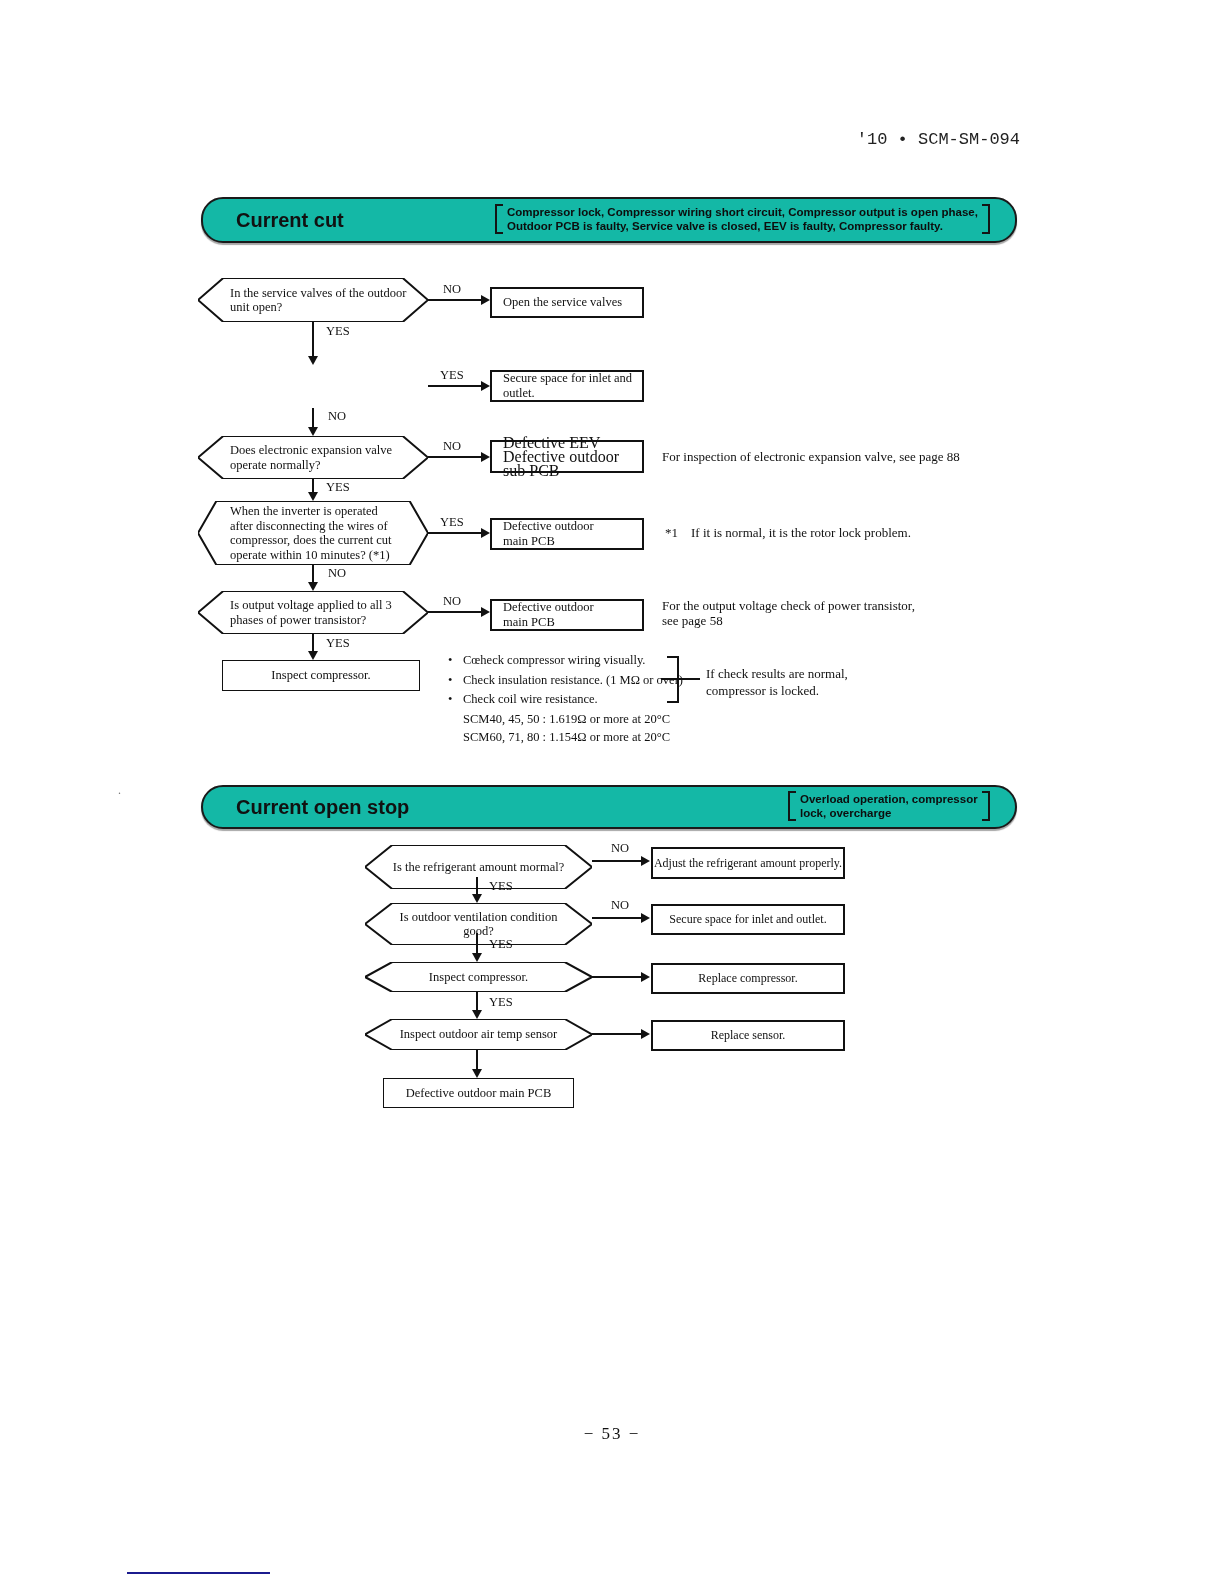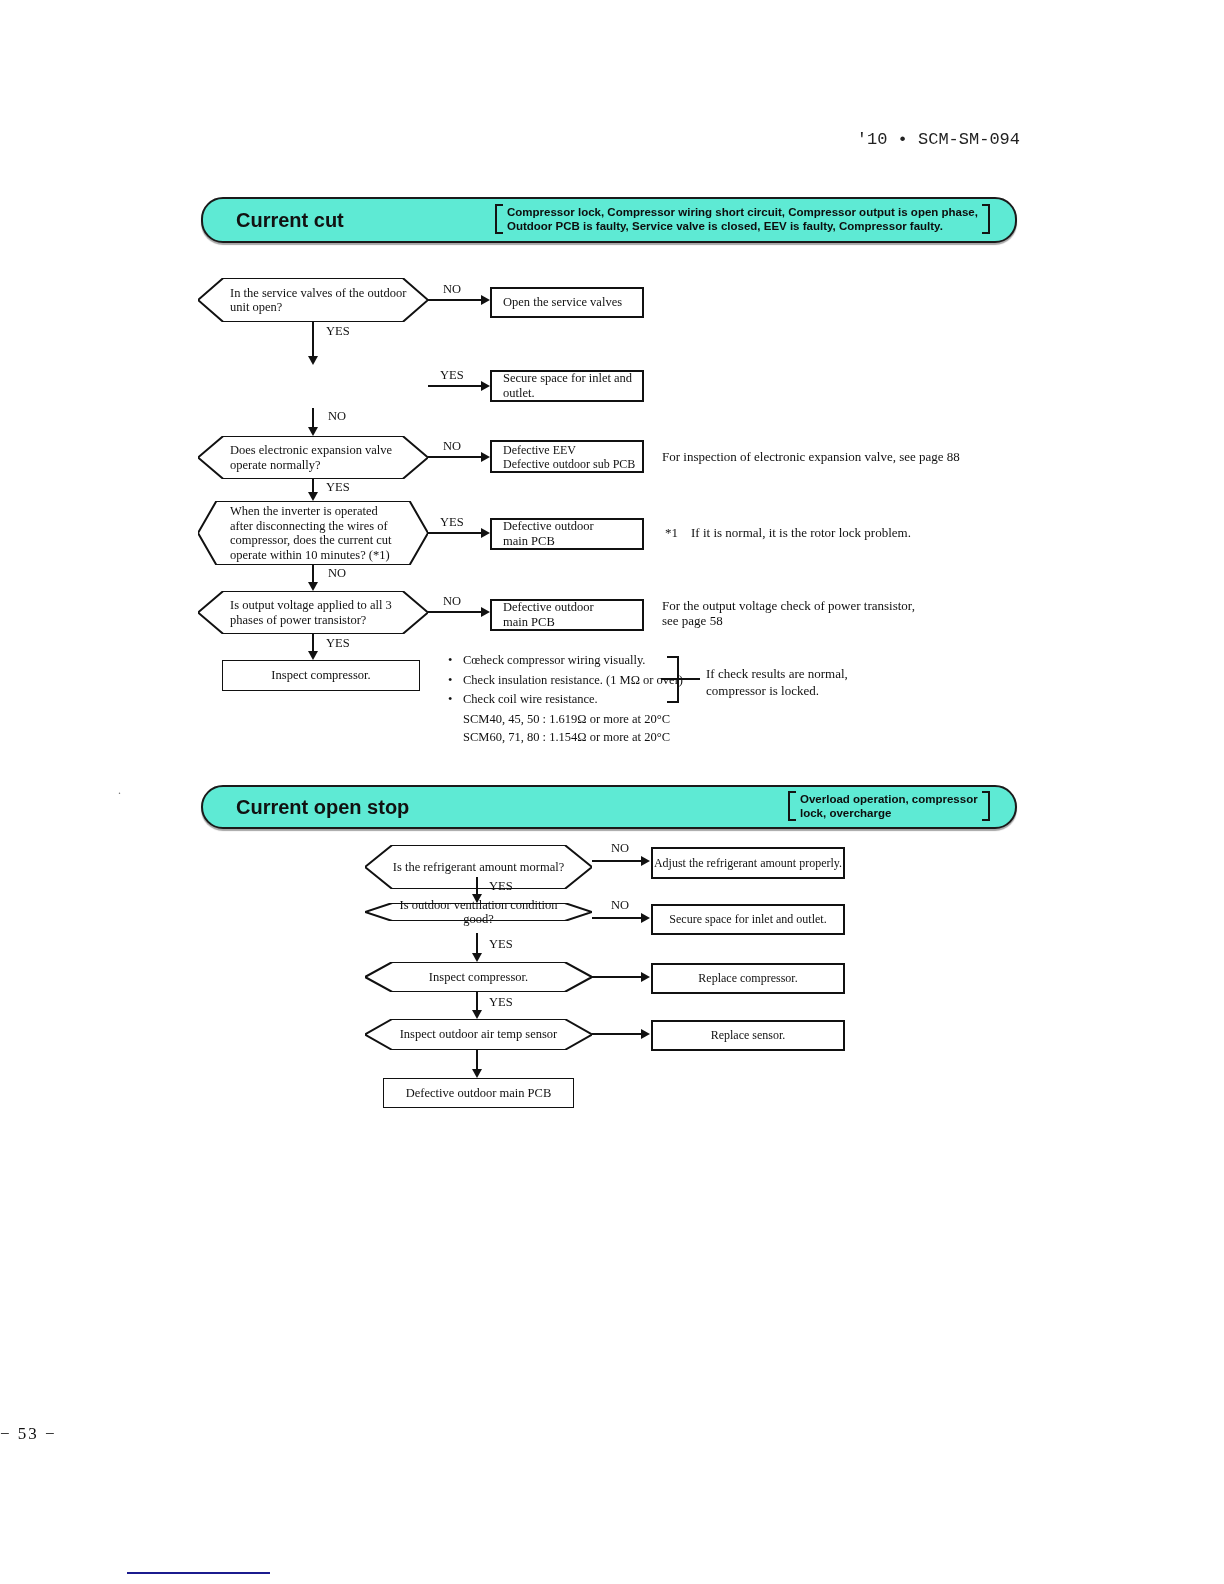--- a/index.html
+++ b/index.html
@@ -2,21 +2,21 @@
 <html><head>
 <meta charset="utf-8">
 <style>
   html,body{margin:0;padding:0;background:#fff;}
   .page{position:relative;width:1224px;height:1584px;background:#ffffff;overflow:hidden;
         font-family:"Liberation Serif", serif;color:#111;}
   .abs{position:absolute;}
   .sans{font-family:Liberation Mono, monospace;}
   .header{font-size:17px;color:#222;text-align:right;}
   
-  .bar{position:absolute;background:#5eead4;border:2px solid #1a1a1a;border-radius:22px;
+  .bar{position:absolute;background:#14b8a6;border:2px solid #1a1a1a;border-radius:22px;
        box-shadow:0 2px 1px rgba(0,0,0,0.35);display:flex;align-items:center;}
   .bar-title{font-family:"Liberation Sans", sans-serif;font-weight:bold;font-size:20px;color:#111;
              position:absolute;left:33px;top:50%;transform:translateY(-50%);white-space:nowrap;}
   .bar-bracket{position:absolute;display:flex;align-items:stretch;gap:4px;}
   .bk{width:6px;border:2px solid #141414;}
   .bk-l{border-right:none;}
   .bk-r{border-left:none;}
   .bar-bracket-text{font-family:"Liberation Sans", sans-serif;font-weight:bold;font-size:11.5px;
                     line-height:14px;white-space:pre-line;color:#0d0d0d;padding:1px 0;}
   
@@ -34,21 +34,21 @@
   .fbox.thin{border-width:1.5px;}
   .hline{position:absolute;height:2px;background:#111;}
   .vline{position:absolute;width:2px;background:#111;}
   .arr-r{position:absolute;width:0;height:0;border-top:5px solid transparent;
          border-bottom:5px solid transparent;border-left:9px solid #111;}
   .arr-d{position:absolute;width:0;height:0;border-left:5px solid transparent;
          border-right:5px solid transparent;border-top:9px solid #111;}
   .lbl{position:absolute;font-size:12.5px;white-space:nowrap;}
   .note{position:absolute;font-size:13px;line-height:15px;white-space:pre-wrap;}
   .blt{position:absolute;font-size:12.5px;white-space:pre-wrap;}
-  .pgnum{position:absolute;left:0;width:1224px;text-align:left;font-size:17px;letter-spacing:2px;}
+  .pgnum{position:absolute;left:0;width:1224px;text-align:center;font-size:17px;letter-spacing:2px;}
   .blueline{position:absolute;background:#1b1b8e;}
   .stray{position:absolute;font-size:12px;color:#777;}
 </style>
 </head>
 <body>
 
 <div class="page">
 
   <div class="abs header sans" style="left:780px;top:130px;width:240px;">'10 • SCM-SM-094</div>
 
@@ -91,21 +91,21 @@
   <div class="hex" style="left:198px;top:436px;width:230px;height:43px;">
     <svg viewBox="0 0 200 100" preserveAspectRatio="none">
         <polygon points="0,50 22,0 178,0 200,50 178,100 22,100"></polygon>
       </svg>
     <div class="hex-text pad">Does electronic expansion valve
 operate normally?</div>
   </div>
   <div class="hline" style="left:428px;top:456px;width:54px;"></div>
   <div class="arr-r" style="left:481px;top:452px;"></div>
   <div class="lbl" style="left:443px;top:439px;">NO</div>
-  <div class="fbox lft" style="left:490px;top:440px;width:139px;height:29px;font-size:12px;line-height:14px;">Defective EEV
+  <div class="fbox lft" style="left:490px;top:440px;width:139px;height:29px;font-size:16px;line-height:14px;">Defective EEV
 Defective outdoor sub PCB</div>
   <div class="note" style="left:662px;top:449px;width:340px;">For inspection of electronic expansion valve, see page 88</div>
   <div class="vline" style="left:312px;top:479px;height:13px;"></div>
   <div class="arr-d" style="left:308px;top:492px;"></div>
   <div class="lbl" style="left:326px;top:480px;">YES</div>
 
   <div class="hex" style="left:198px;top:501px;width:230px;height:64px;">
     <svg viewBox="0 0 200 100" preserveAspectRatio="none">
         <polygon points="0,50 16,0 184,0 200,50 184,100 16,100"></polygon>
       </svg>
@@ -177,21 +177,21 @@
     <div class="hex-text ctr">Is the refrigerant amount mormal?</div>
   </div>
   <div class="hline" style="left:592px;top:860px;width:50px;"></div>
   <div class="arr-r" style="left:641px;top:856px;"></div>
   <div class="lbl" style="left:611px;top:841px;">NO</div>
   <div class="fbox ctr" style="left:651px;top:847px;width:190px;height:28px;">Adjust the refrigerant amount properly.</div>
   <div class="vline" style="left:476px;top:877px;height:17px;"></div>
   <div class="arr-d" style="left:472px;top:894px;"></div>
   <div class="lbl" style="left:489px;top:879px;">YES</div>
 
-  <div class="hex" style="left:365px;top:903px;width:227px;height:18px;">
+  <div class="hex" style="left:365px;top:903px;width:227px;height:42px;">
     <svg viewBox="0 0 200 100" preserveAspectRatio="none">
         <polygon points="0,50 24,0 176,0 200,50 176,100 24,100"></polygon>
       </svg>
     <div class="hex-text ctr">Is outdoor ventilation condition good?</div>
   </div>
   <div class="hline" style="left:592px;top:917px;width:50px;"></div>
   <div class="arr-r" style="left:641px;top:913px;"></div>
   <div class="lbl" style="left:611px;top:898px;">NO</div>
   <div class="fbox ctr" style="left:651px;top:904px;width:190px;height:27px;">Secure space for inlet and outlet.</div>
   <div class="vline" style="left:476px;top:933px;height:20px;"></div>

